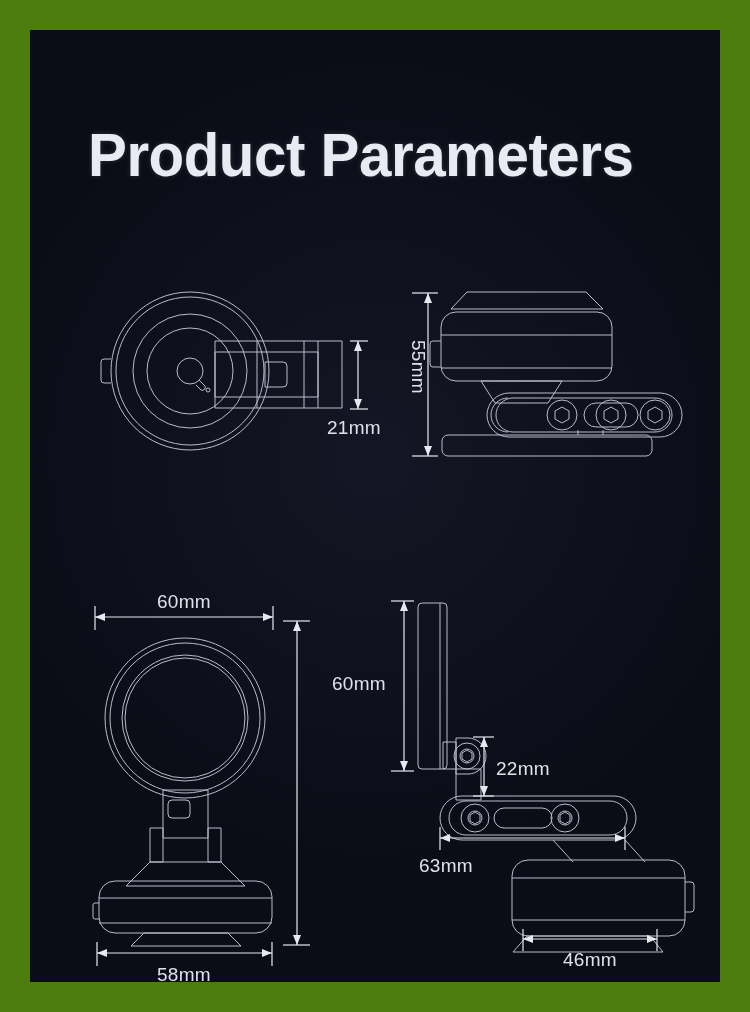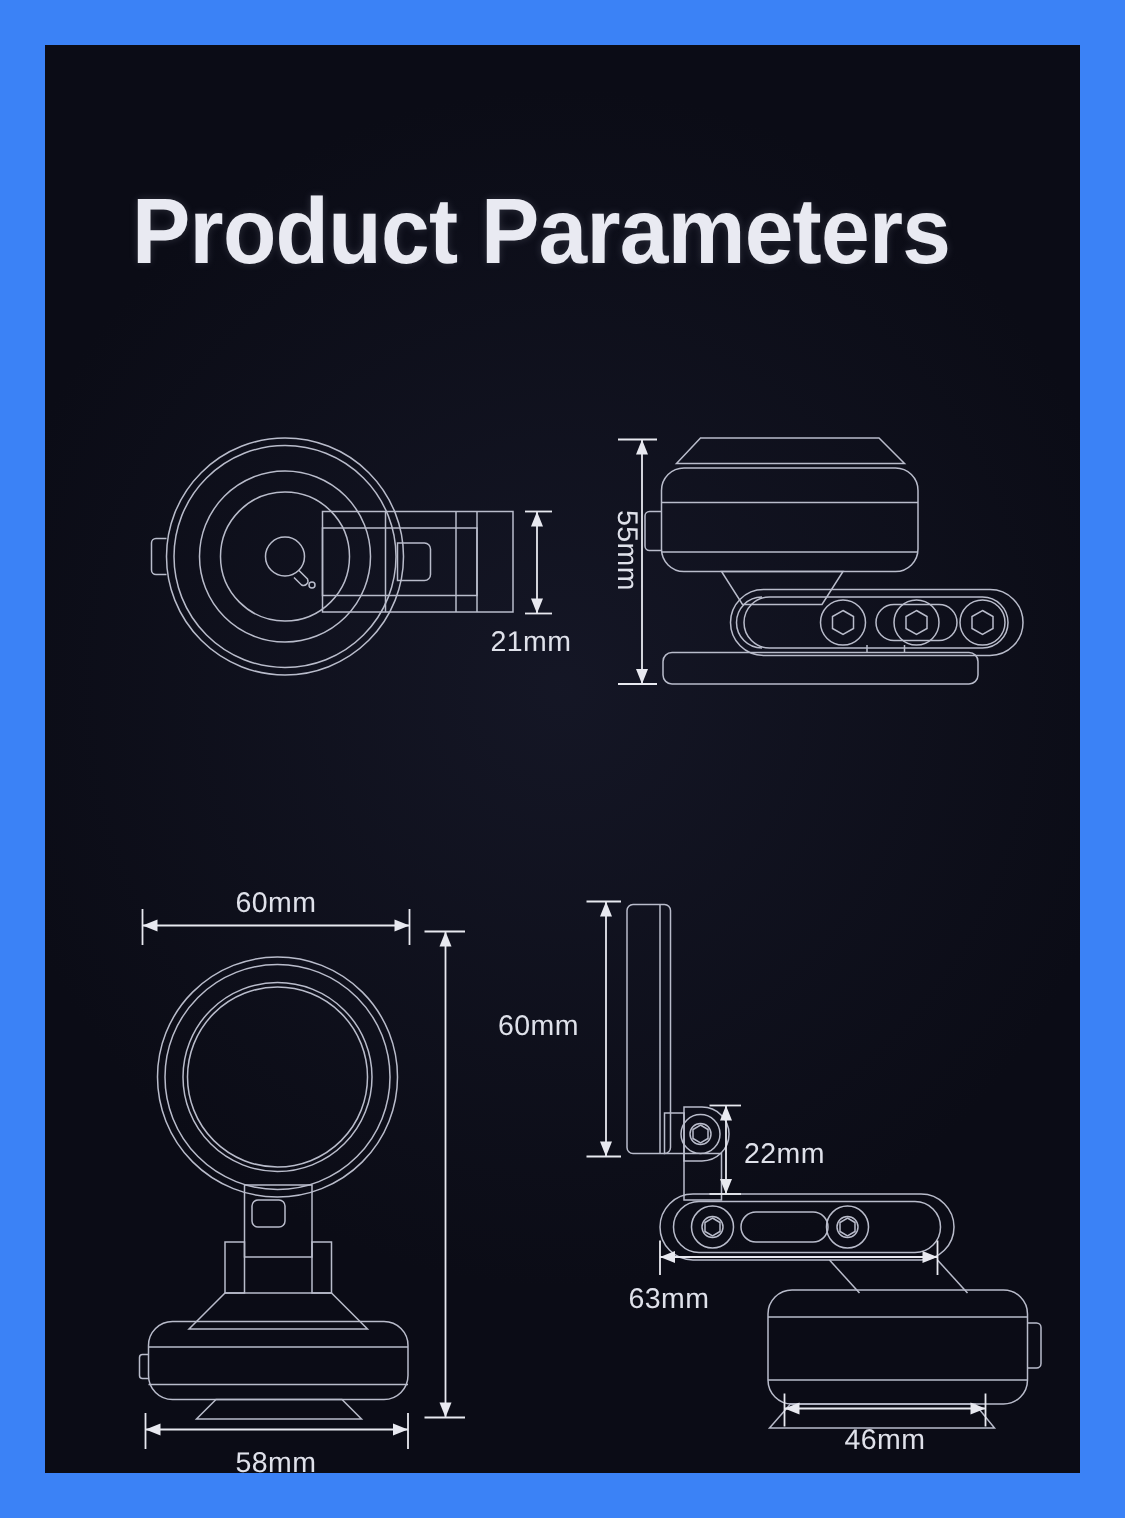--- a/index.html
+++ b/index.html
@@ -2,21 +2,21 @@
 <html><head>
 <meta charset="utf-8">
 <style>
   html,body{margin:0;padding:0;background:#000;}
   body{
     width:750px;height:1012px;overflow:hidden;
     font-family:"Liberation Sans","DejaVu Sans",sans-serif;
   }
   #page{
     position:relative;width:750px;height:1012px;
-    background:#3b82f6;
+    background:#4d7c0f;
   }
   #panel{
     position:absolute;left:30px;top:30px;width:690px;height:952px;
     background:#0b0c16;
   }
   #panel::after{
     content:"";position:absolute;inset:0;
     background:radial-gradient(ellipse 80% 60% at 50% 45%, rgba(22,24,40,.85) 0%, rgba(8,9,18,0) 70%);
     pointer-events:none;
   }

